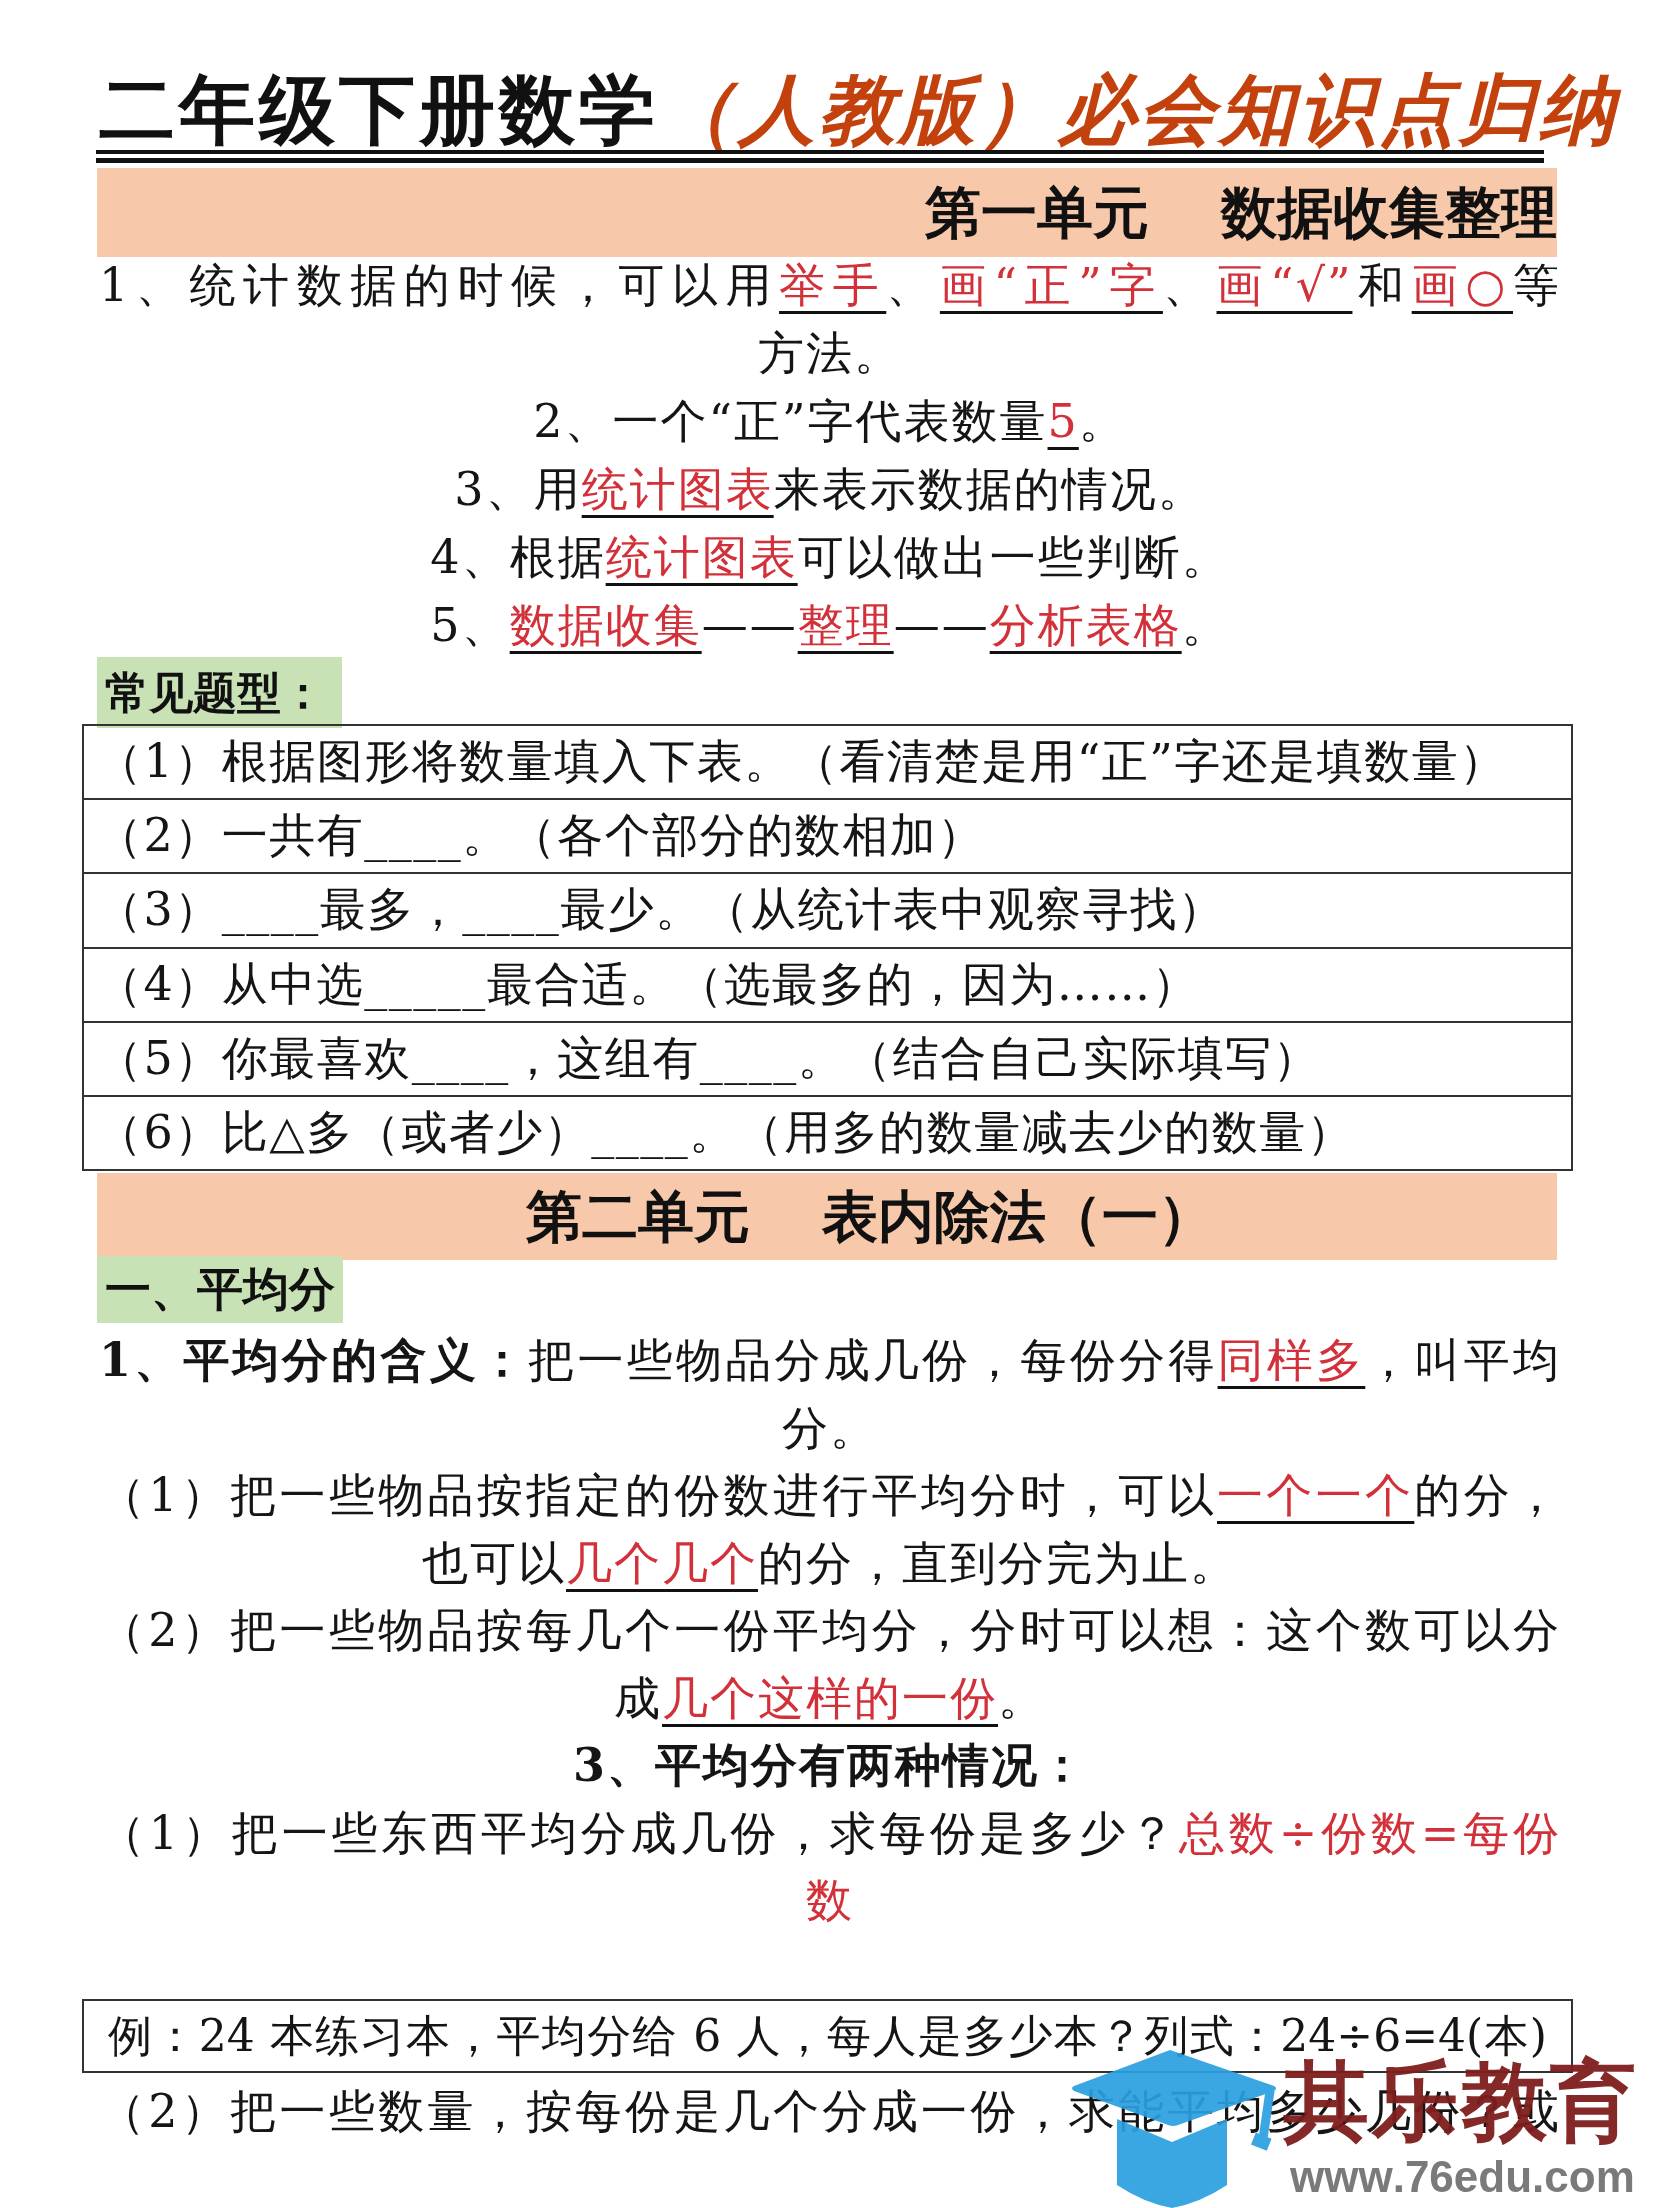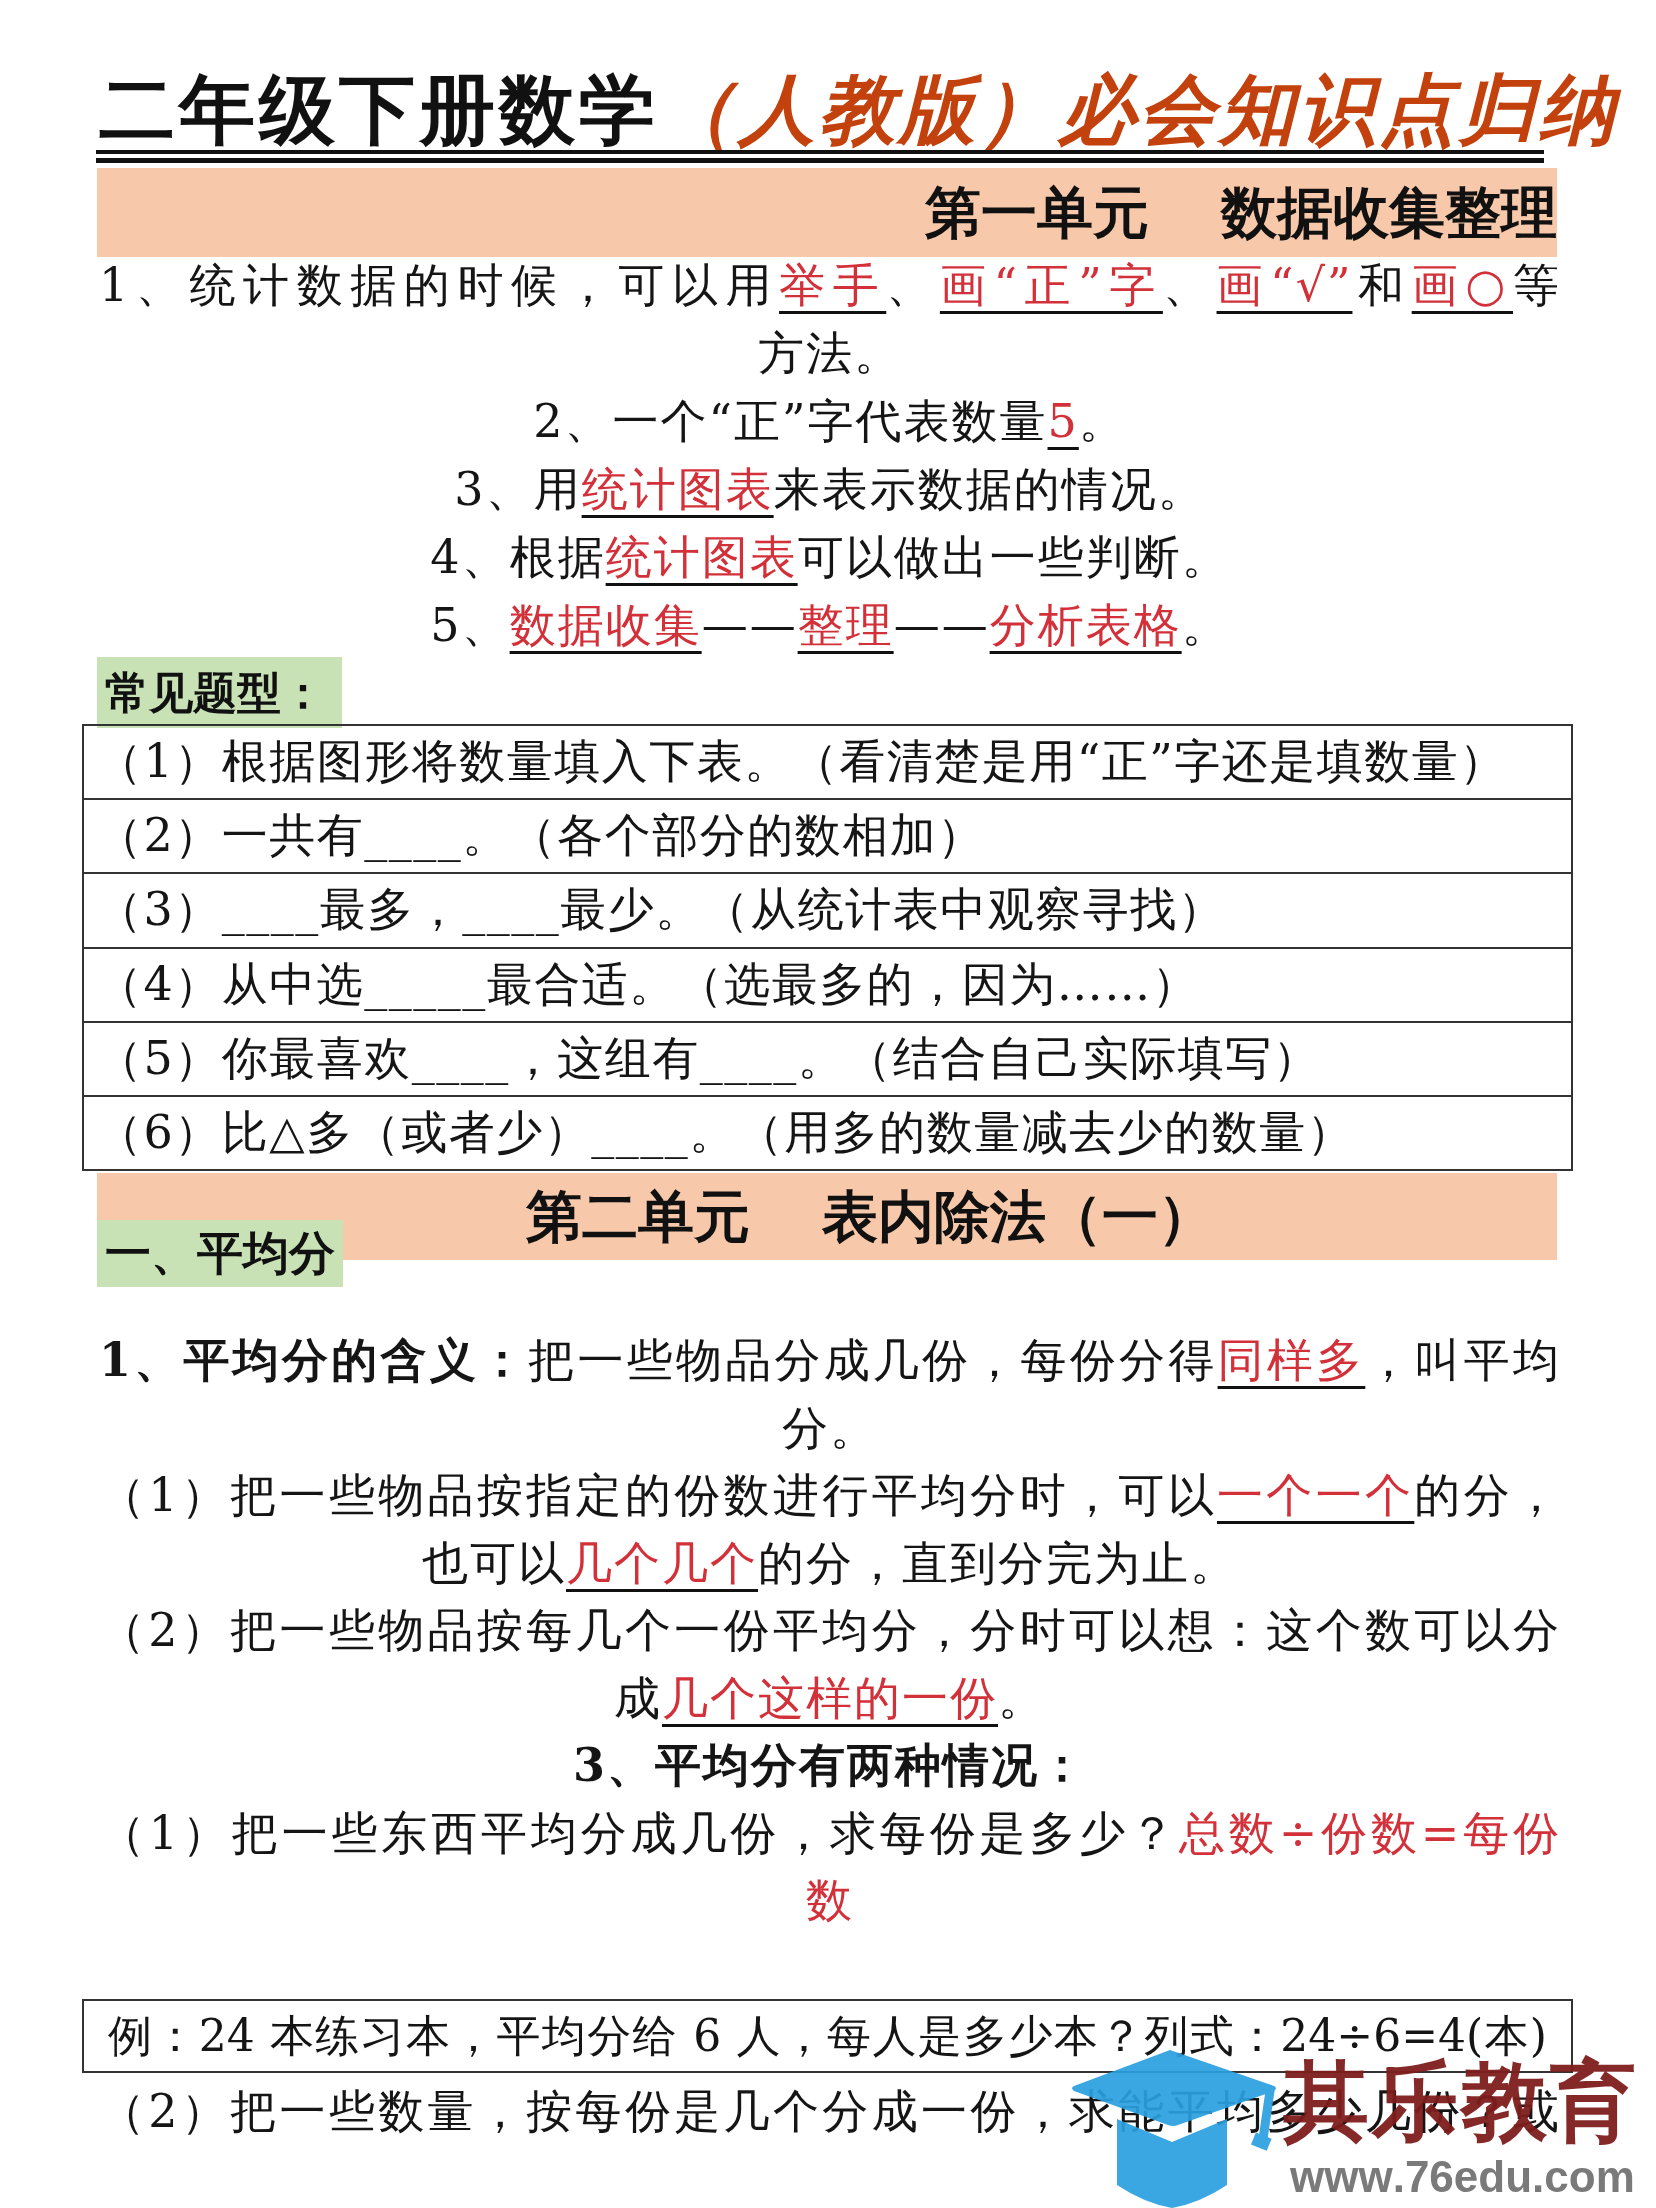--- a/index.html
+++ b/index.html
@@ -31,21 +31,21 @@
     .band2 { top: 1173px; height: 87px; line-height: 87px; padding-left: 429px; }
     .band .unit-no { margin-right: 72px; }
 
     
     .green {
       left: 97px; background: #c8e2b6; box-sizing: border-box; padding-left: 8px;
       font-weight: bold; white-space: nowrap; color: #111;
       font-family: "DejaVu Sans", sans-serif;
     }
     .green1 { top: 657px; width: 245px; height: 71px; line-height: 71px; font-size: 44px; }
-    .green2 { top: 1220px; width: 246px; height: 67px; line-height: 67px; font-size: 46px; }
+    .green2 { top: 1256px; width: 246px; height: 67px; line-height: 67px; font-size: 46px; }
 
     
     .block { left: 99px; width: 1462px; font-size: 46px; letter-spacing: 2px; }
     .block1 { top: 251px; line-height: 68px; }
     .block2 { top: 1327px; line-height: 67.5px; }
     .line { display: block; text-align: center; }
     .block1 .line { height: 68px; }
     .block2 .line { height: 67.5px; }
     .justify { text-align: justify; text-align-last: justify; }
 

